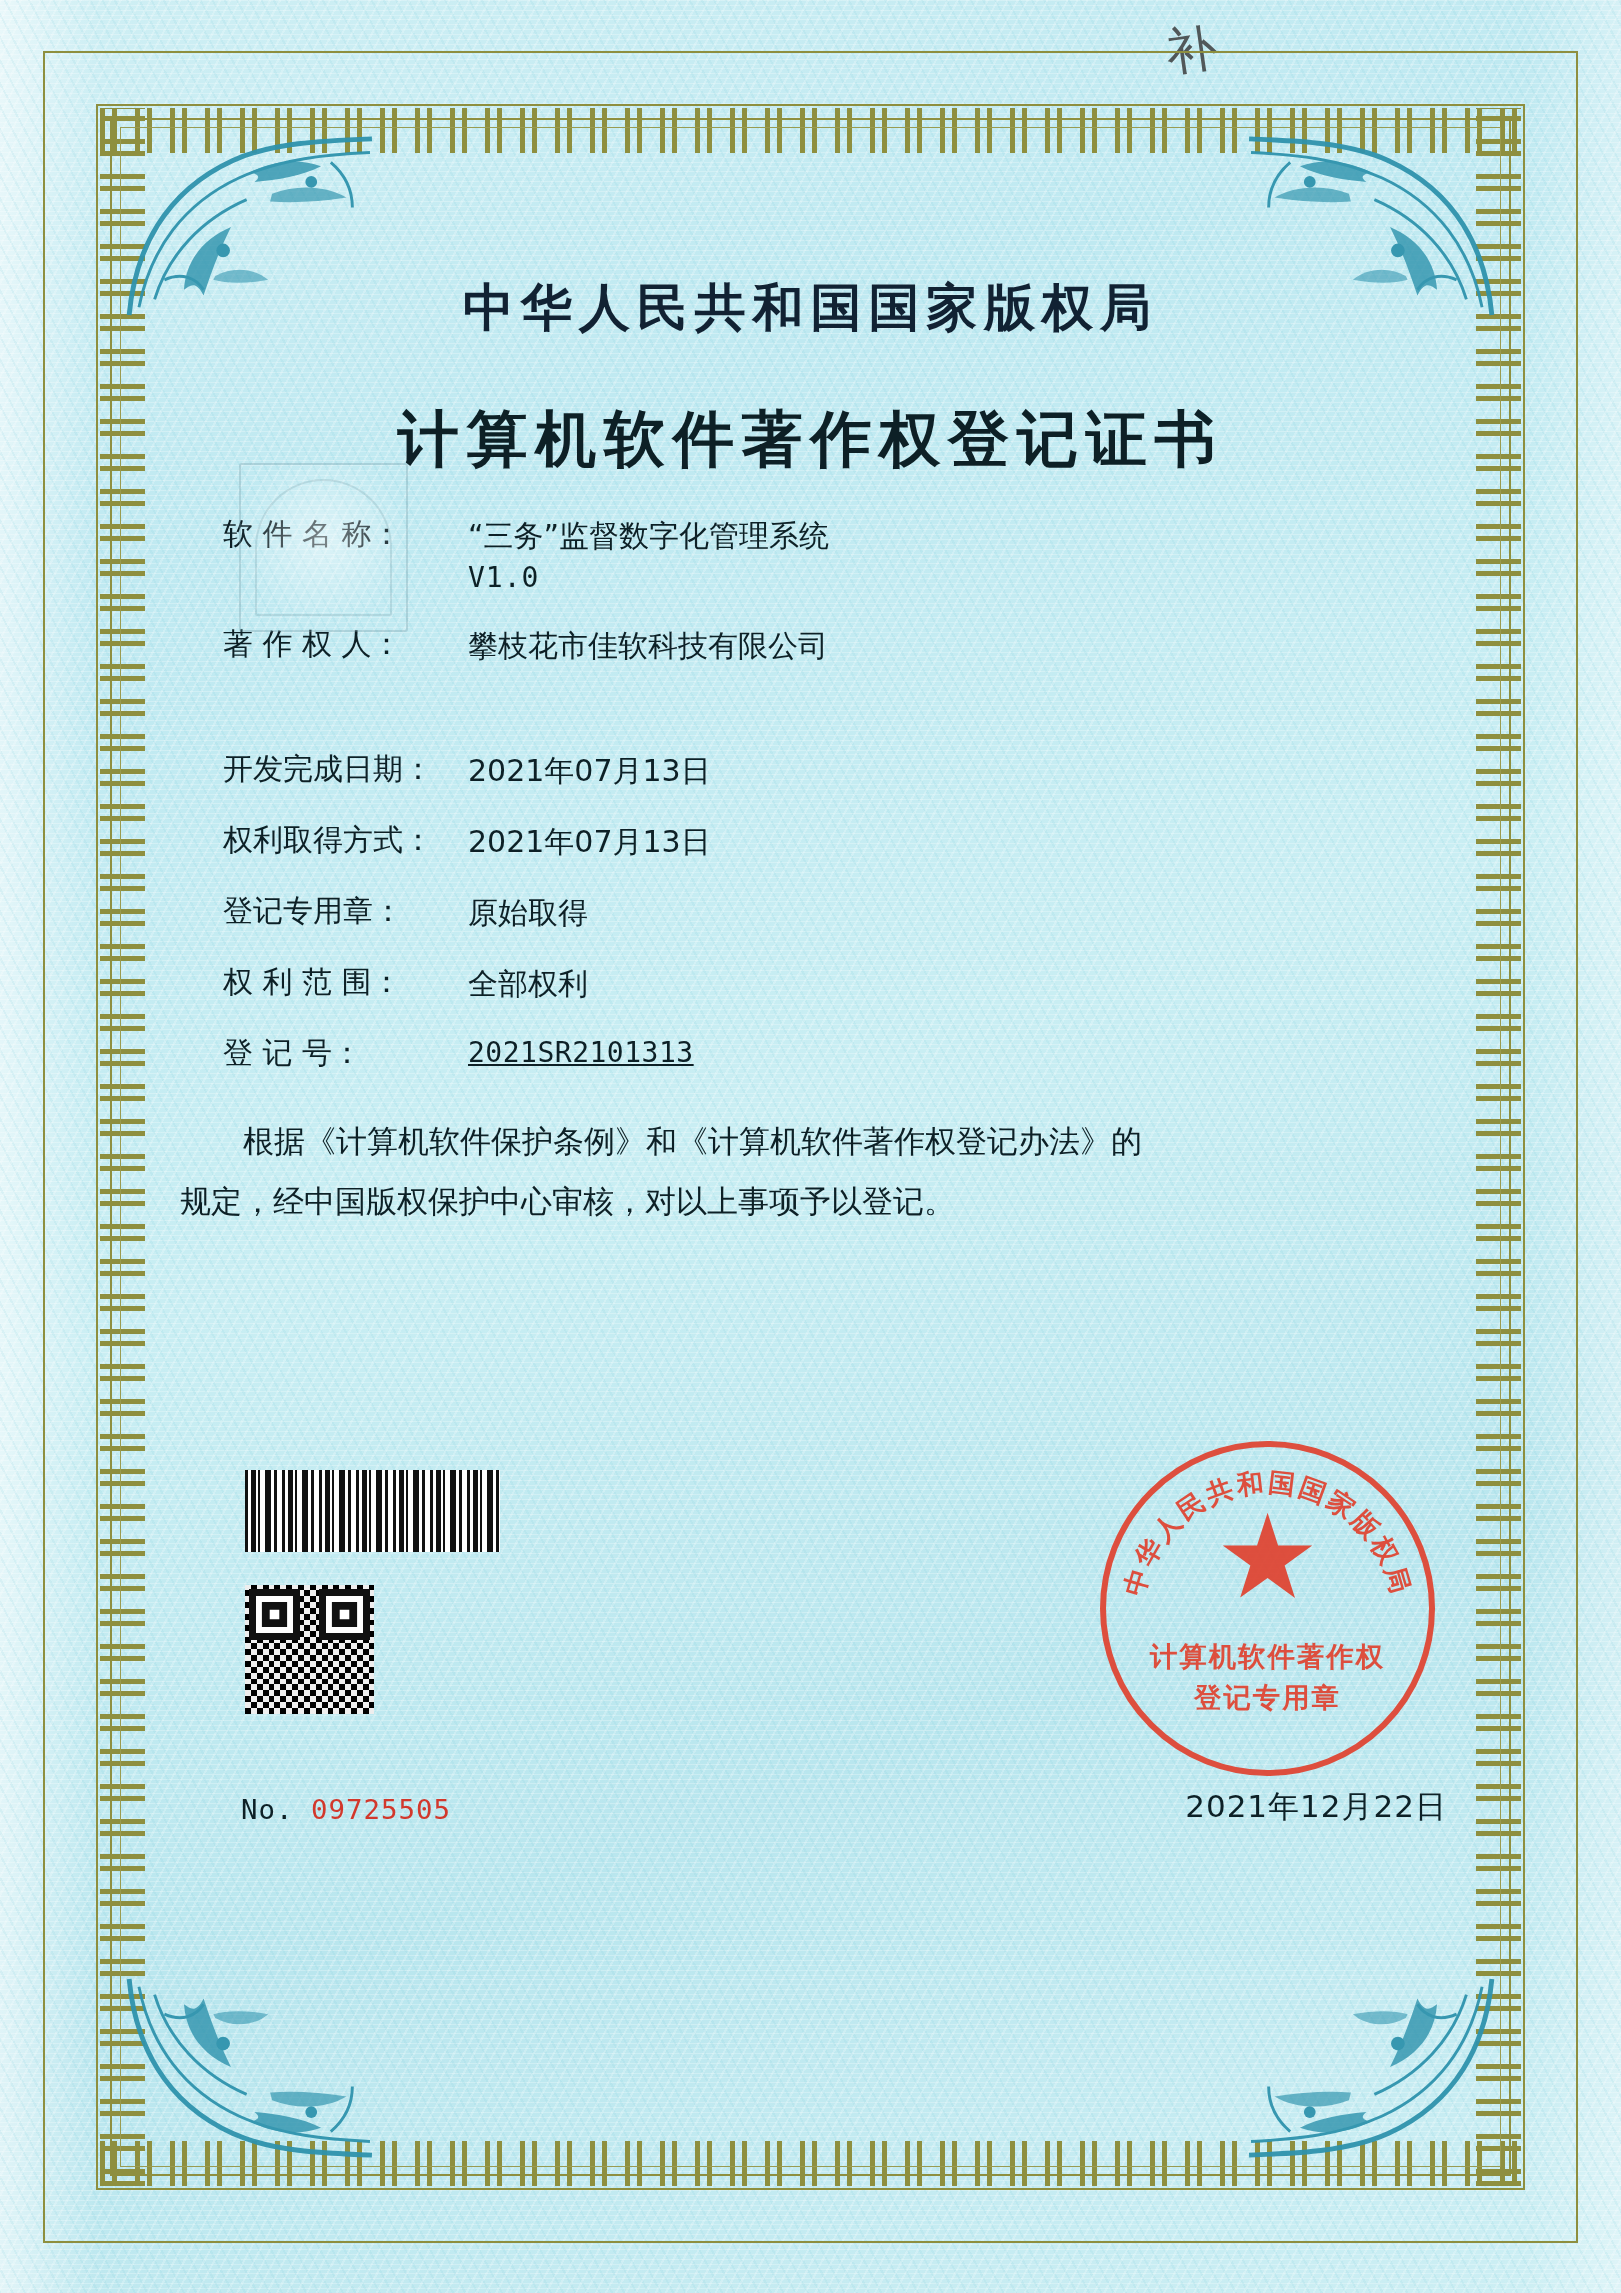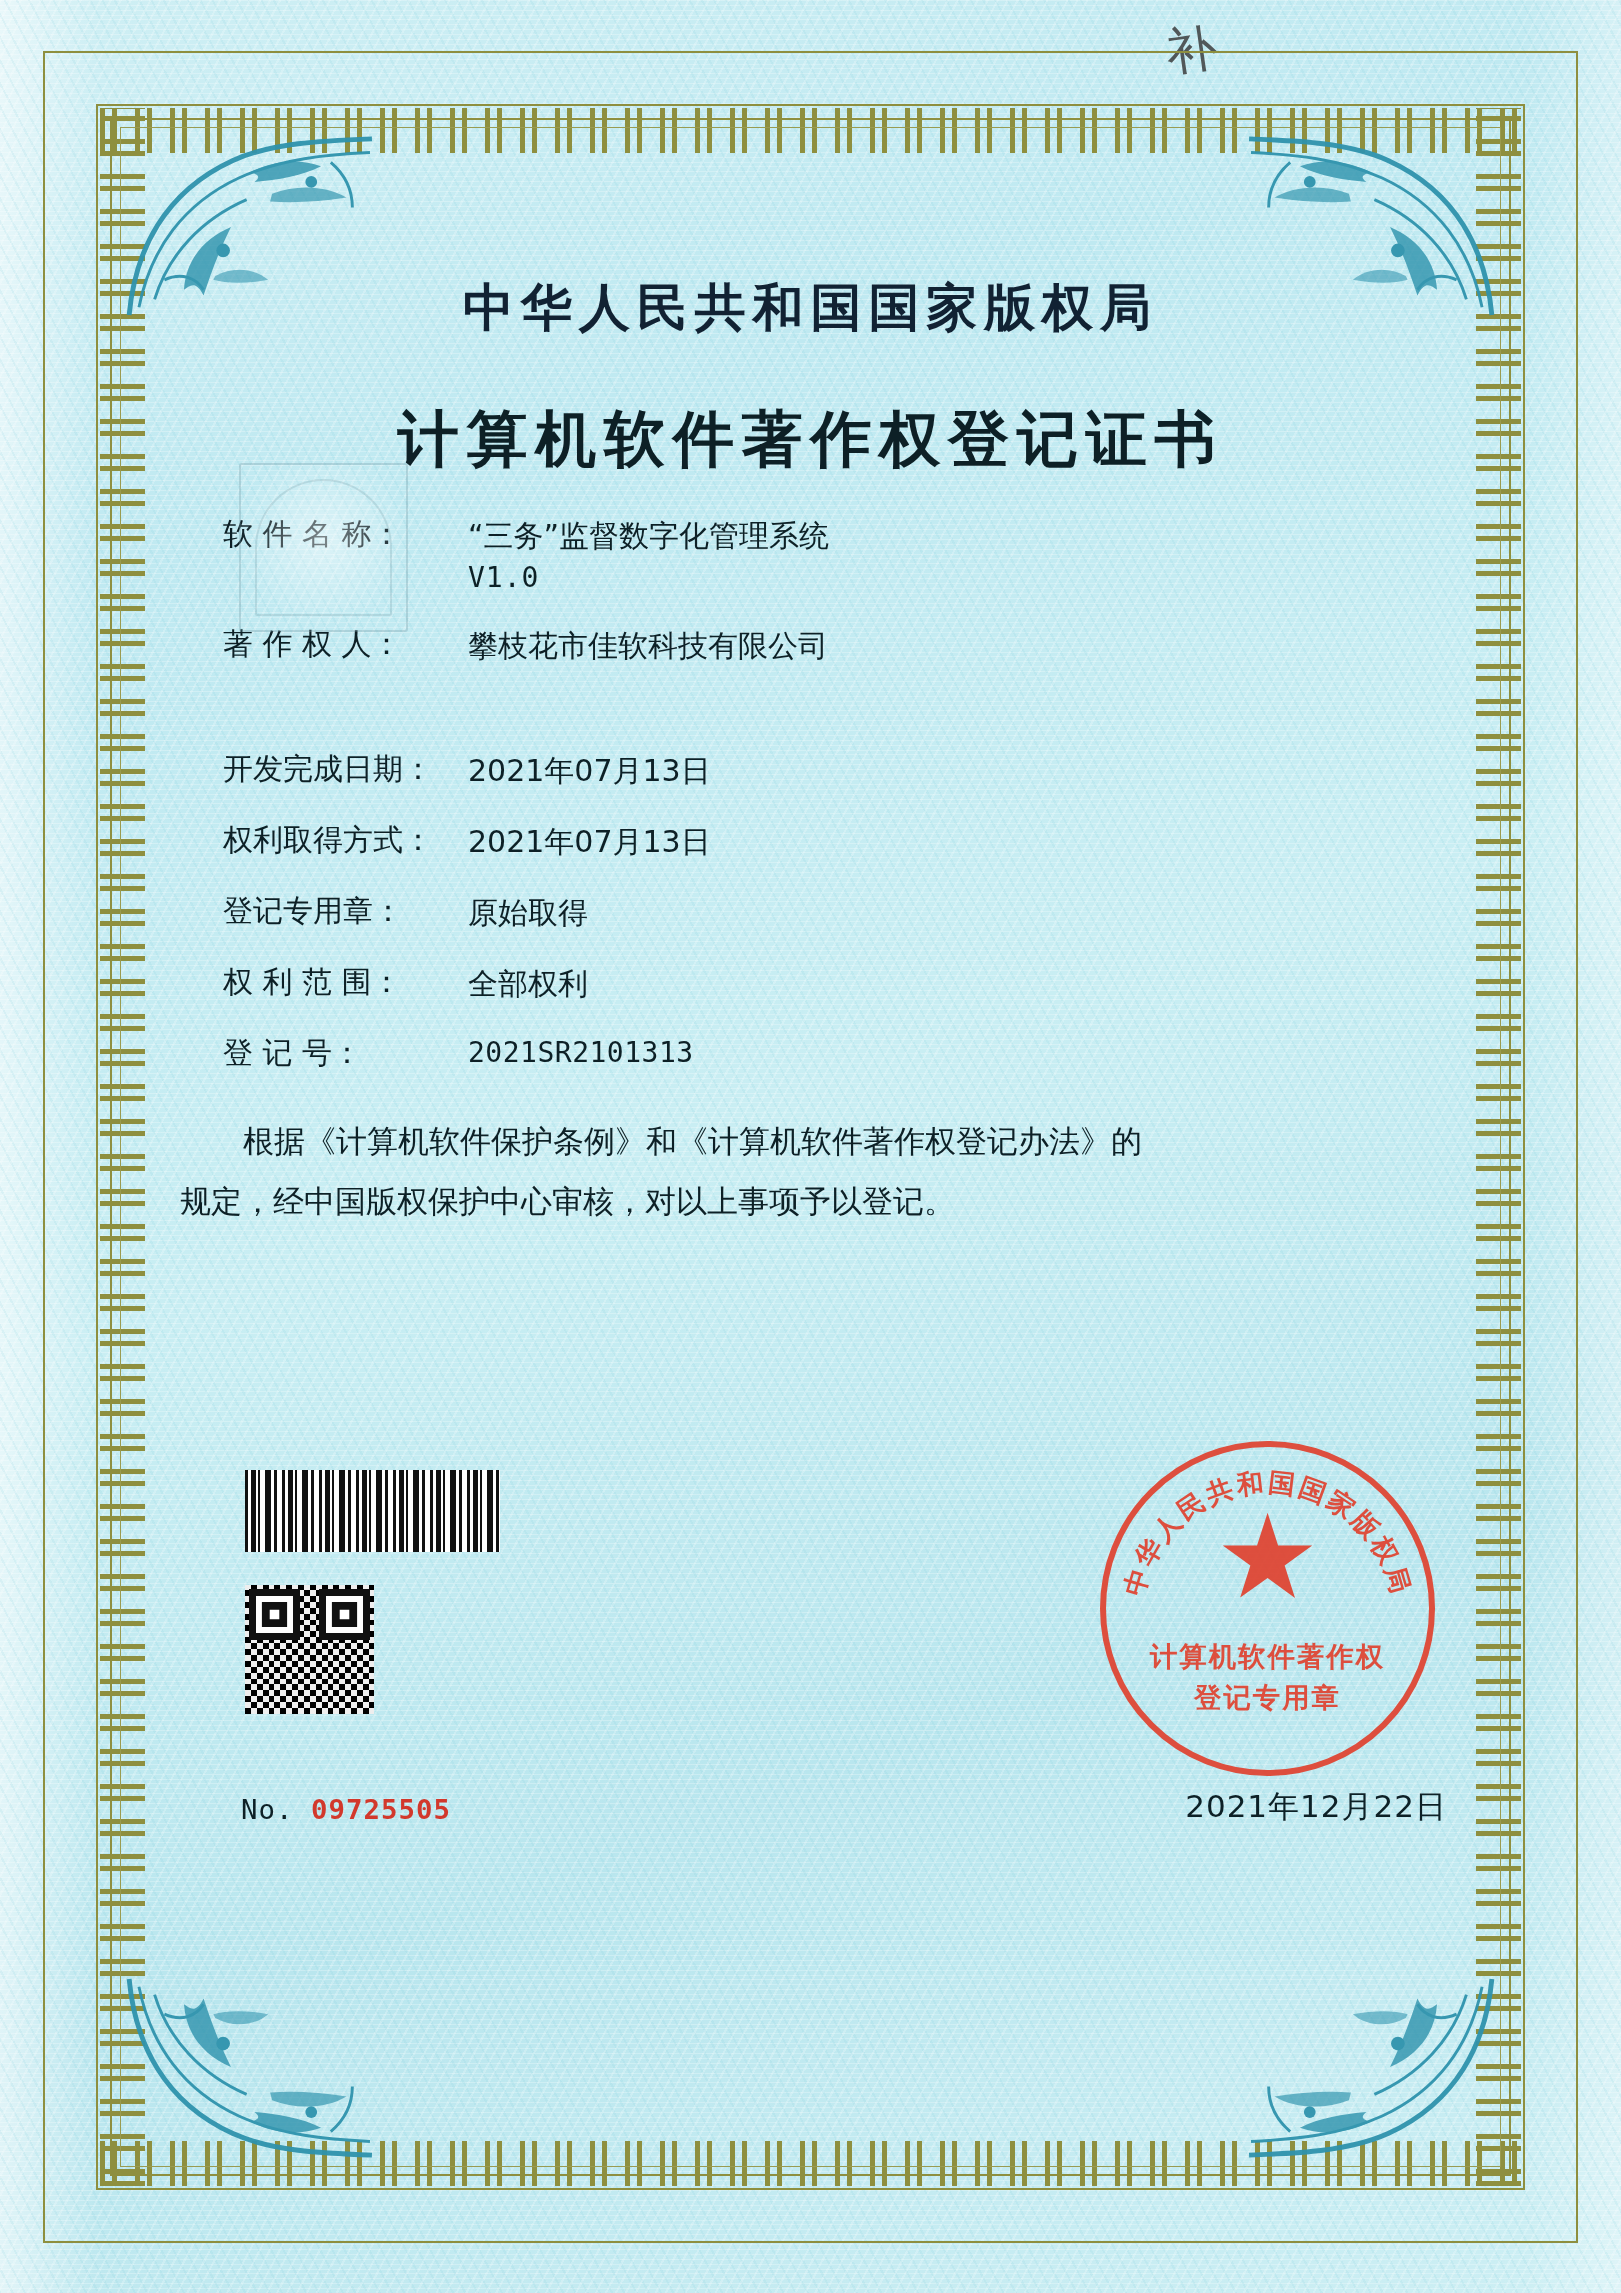--- a/index.html
+++ b/index.html
@@ -189,20 +189,21 @@
     letter-spacing: 1px;
   }
   .row-name { margin-bottom: 25.5px; }
   .row-owner { margin-bottom: 82px; }
   .row-gap { margin-bottom: 27.4px; }
 
   .field-value.mono {
     font-family: "DejaVu Sans Mono", "Liberation Mono", monospace;
     font-size: 28px;
     letter-spacing: 0.5px;
+    text-decoration: underline;
   }
 
   
   .statement {
     margin-top: 37px;
     padding: 0 33px 0 33px;
     font-size: 31px;
     line-height: 1.95;
     color: #0d2026;
     font-family: "DejaVu Serif", "Liberation Serif", serif;
@@ -250,21 +251,21 @@
 
   .serial {
     position: absolute;
     left: 241px;
     top: 1794px;
     font-size: 27.4px;
     color: #0d2026;
     font-family: "DejaVu Sans Mono", "Liberation Mono", monospace;
     letter-spacing: 1px;
   }
-  .serial .num { color: #d2382c; font-weight: bold; }
+  .serial .num { color: #d2382c; }
 
   
   .seal {
     position: absolute;
     right: 186px;
     top: 1441px;
     width: 323px;
     height: 323px;
     border-radius: 50%;
     border: 6.9px solid #e0422f;

